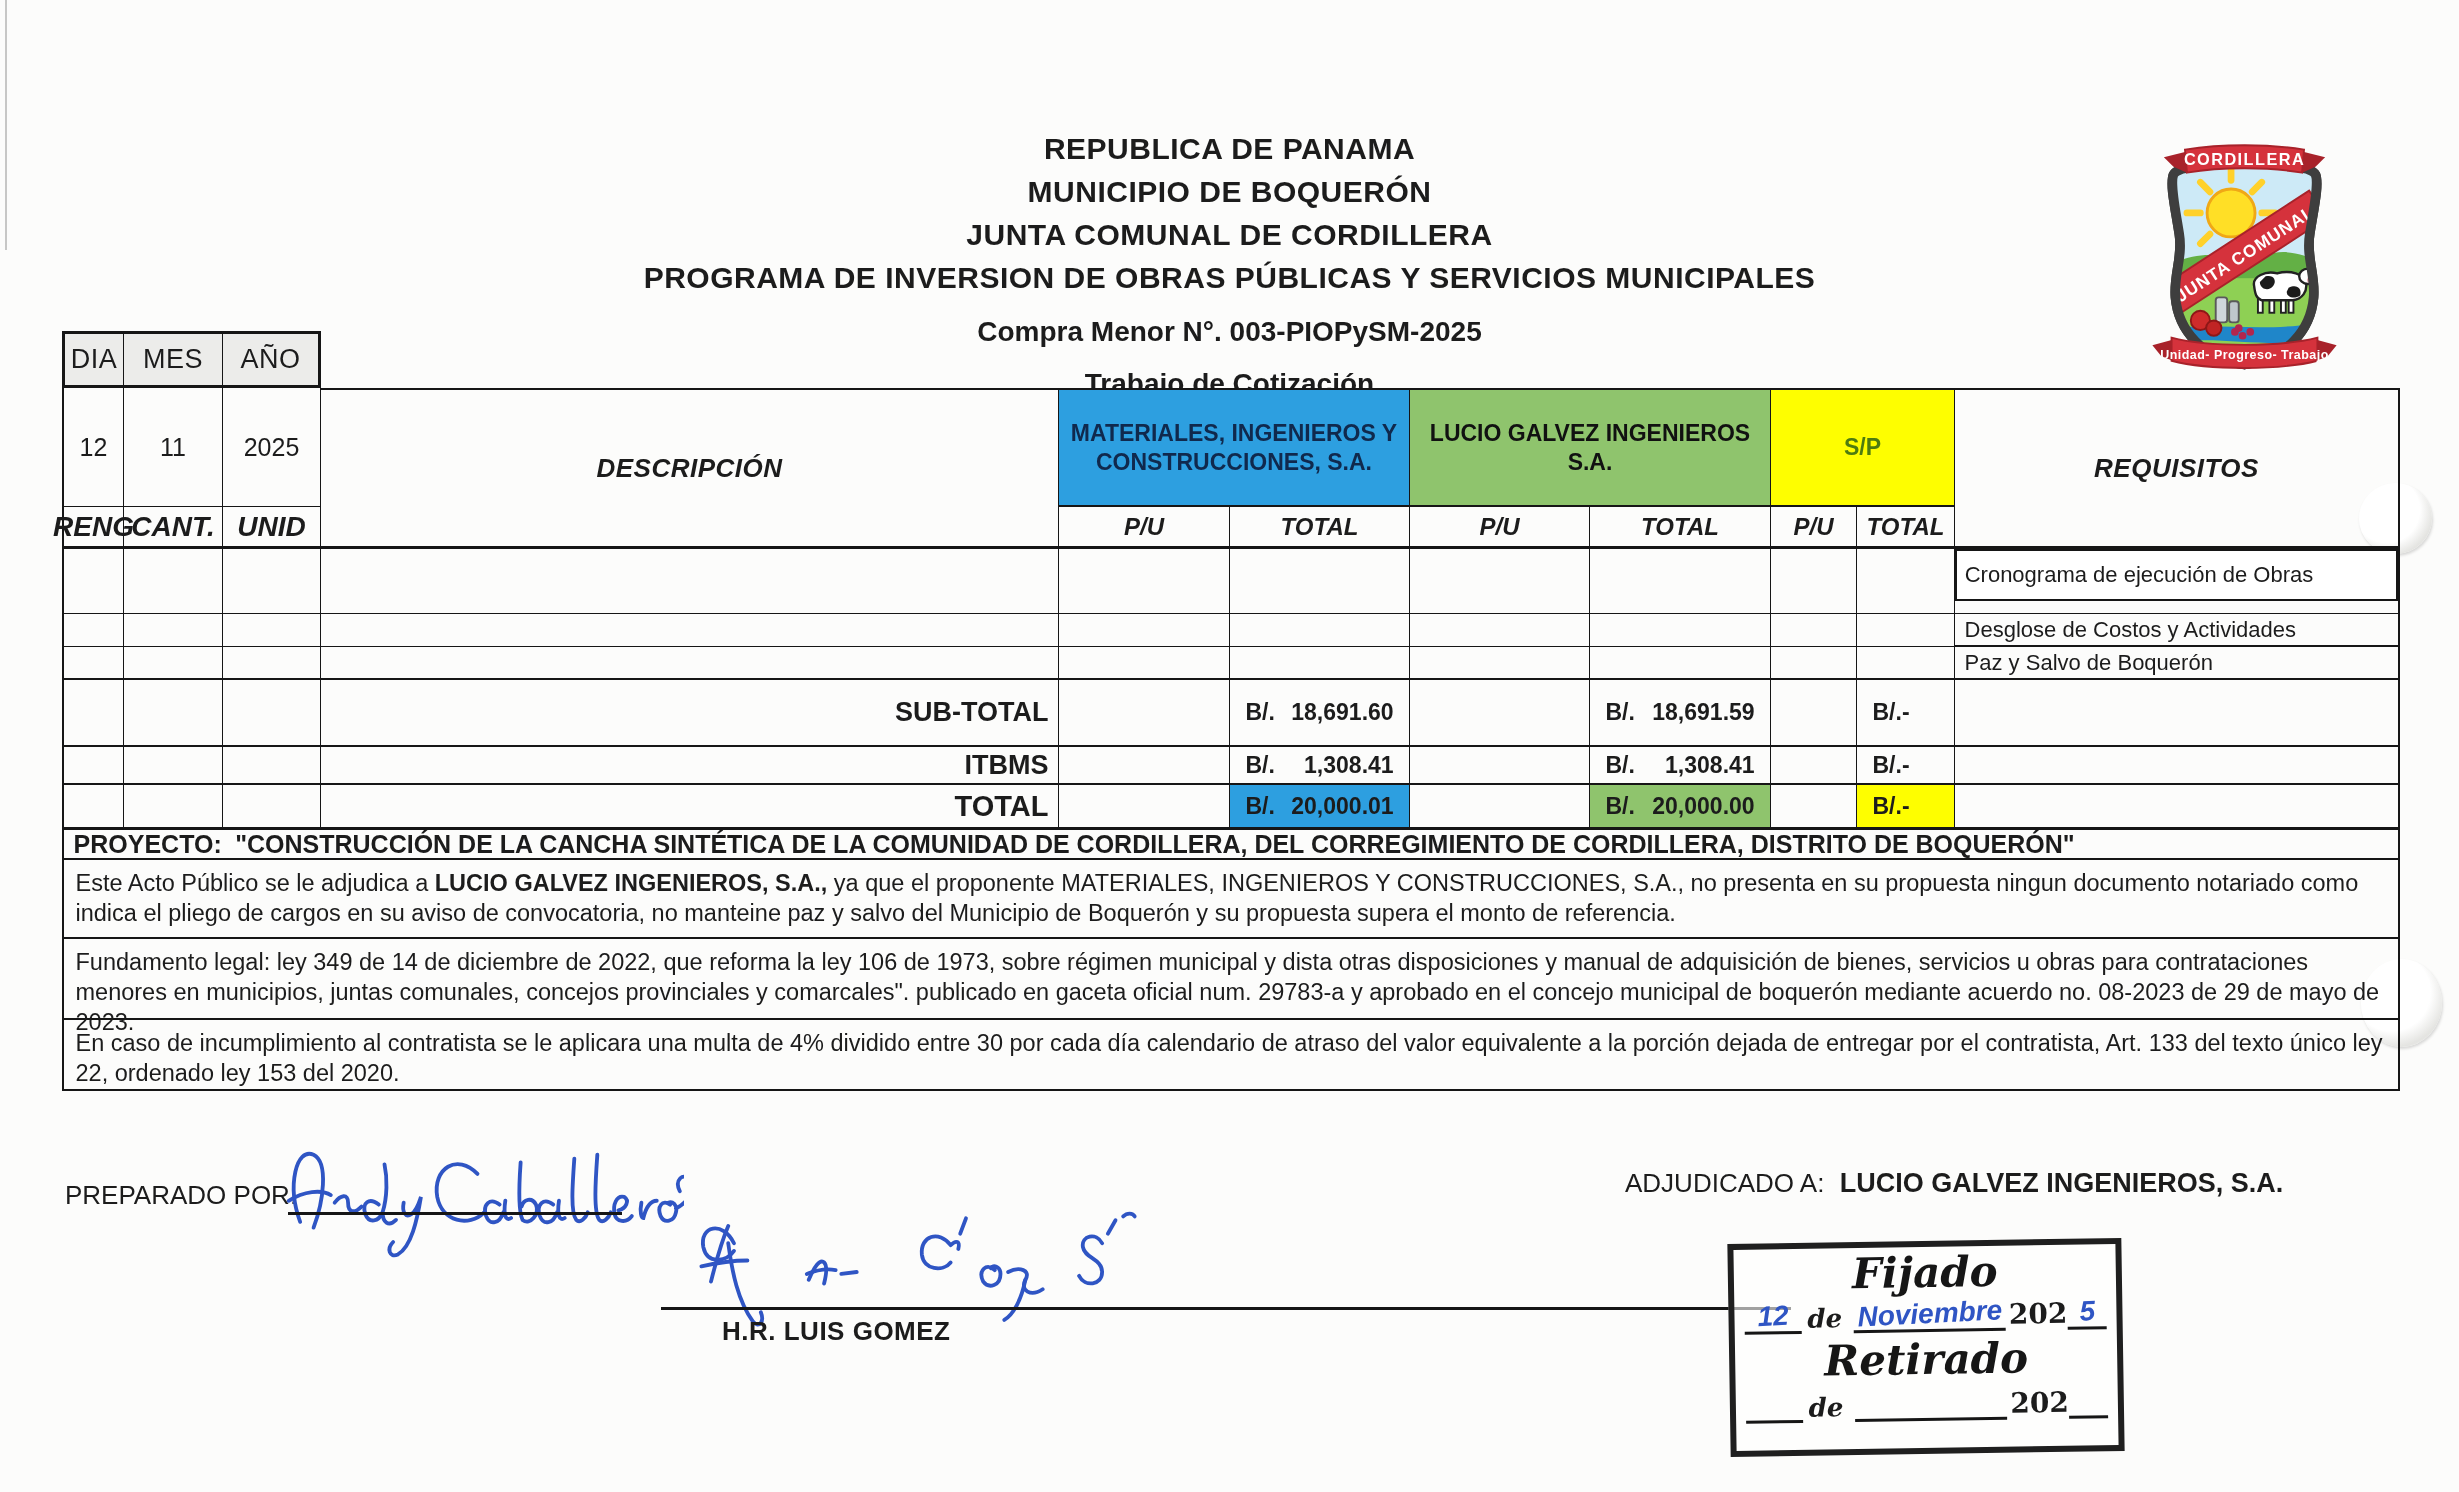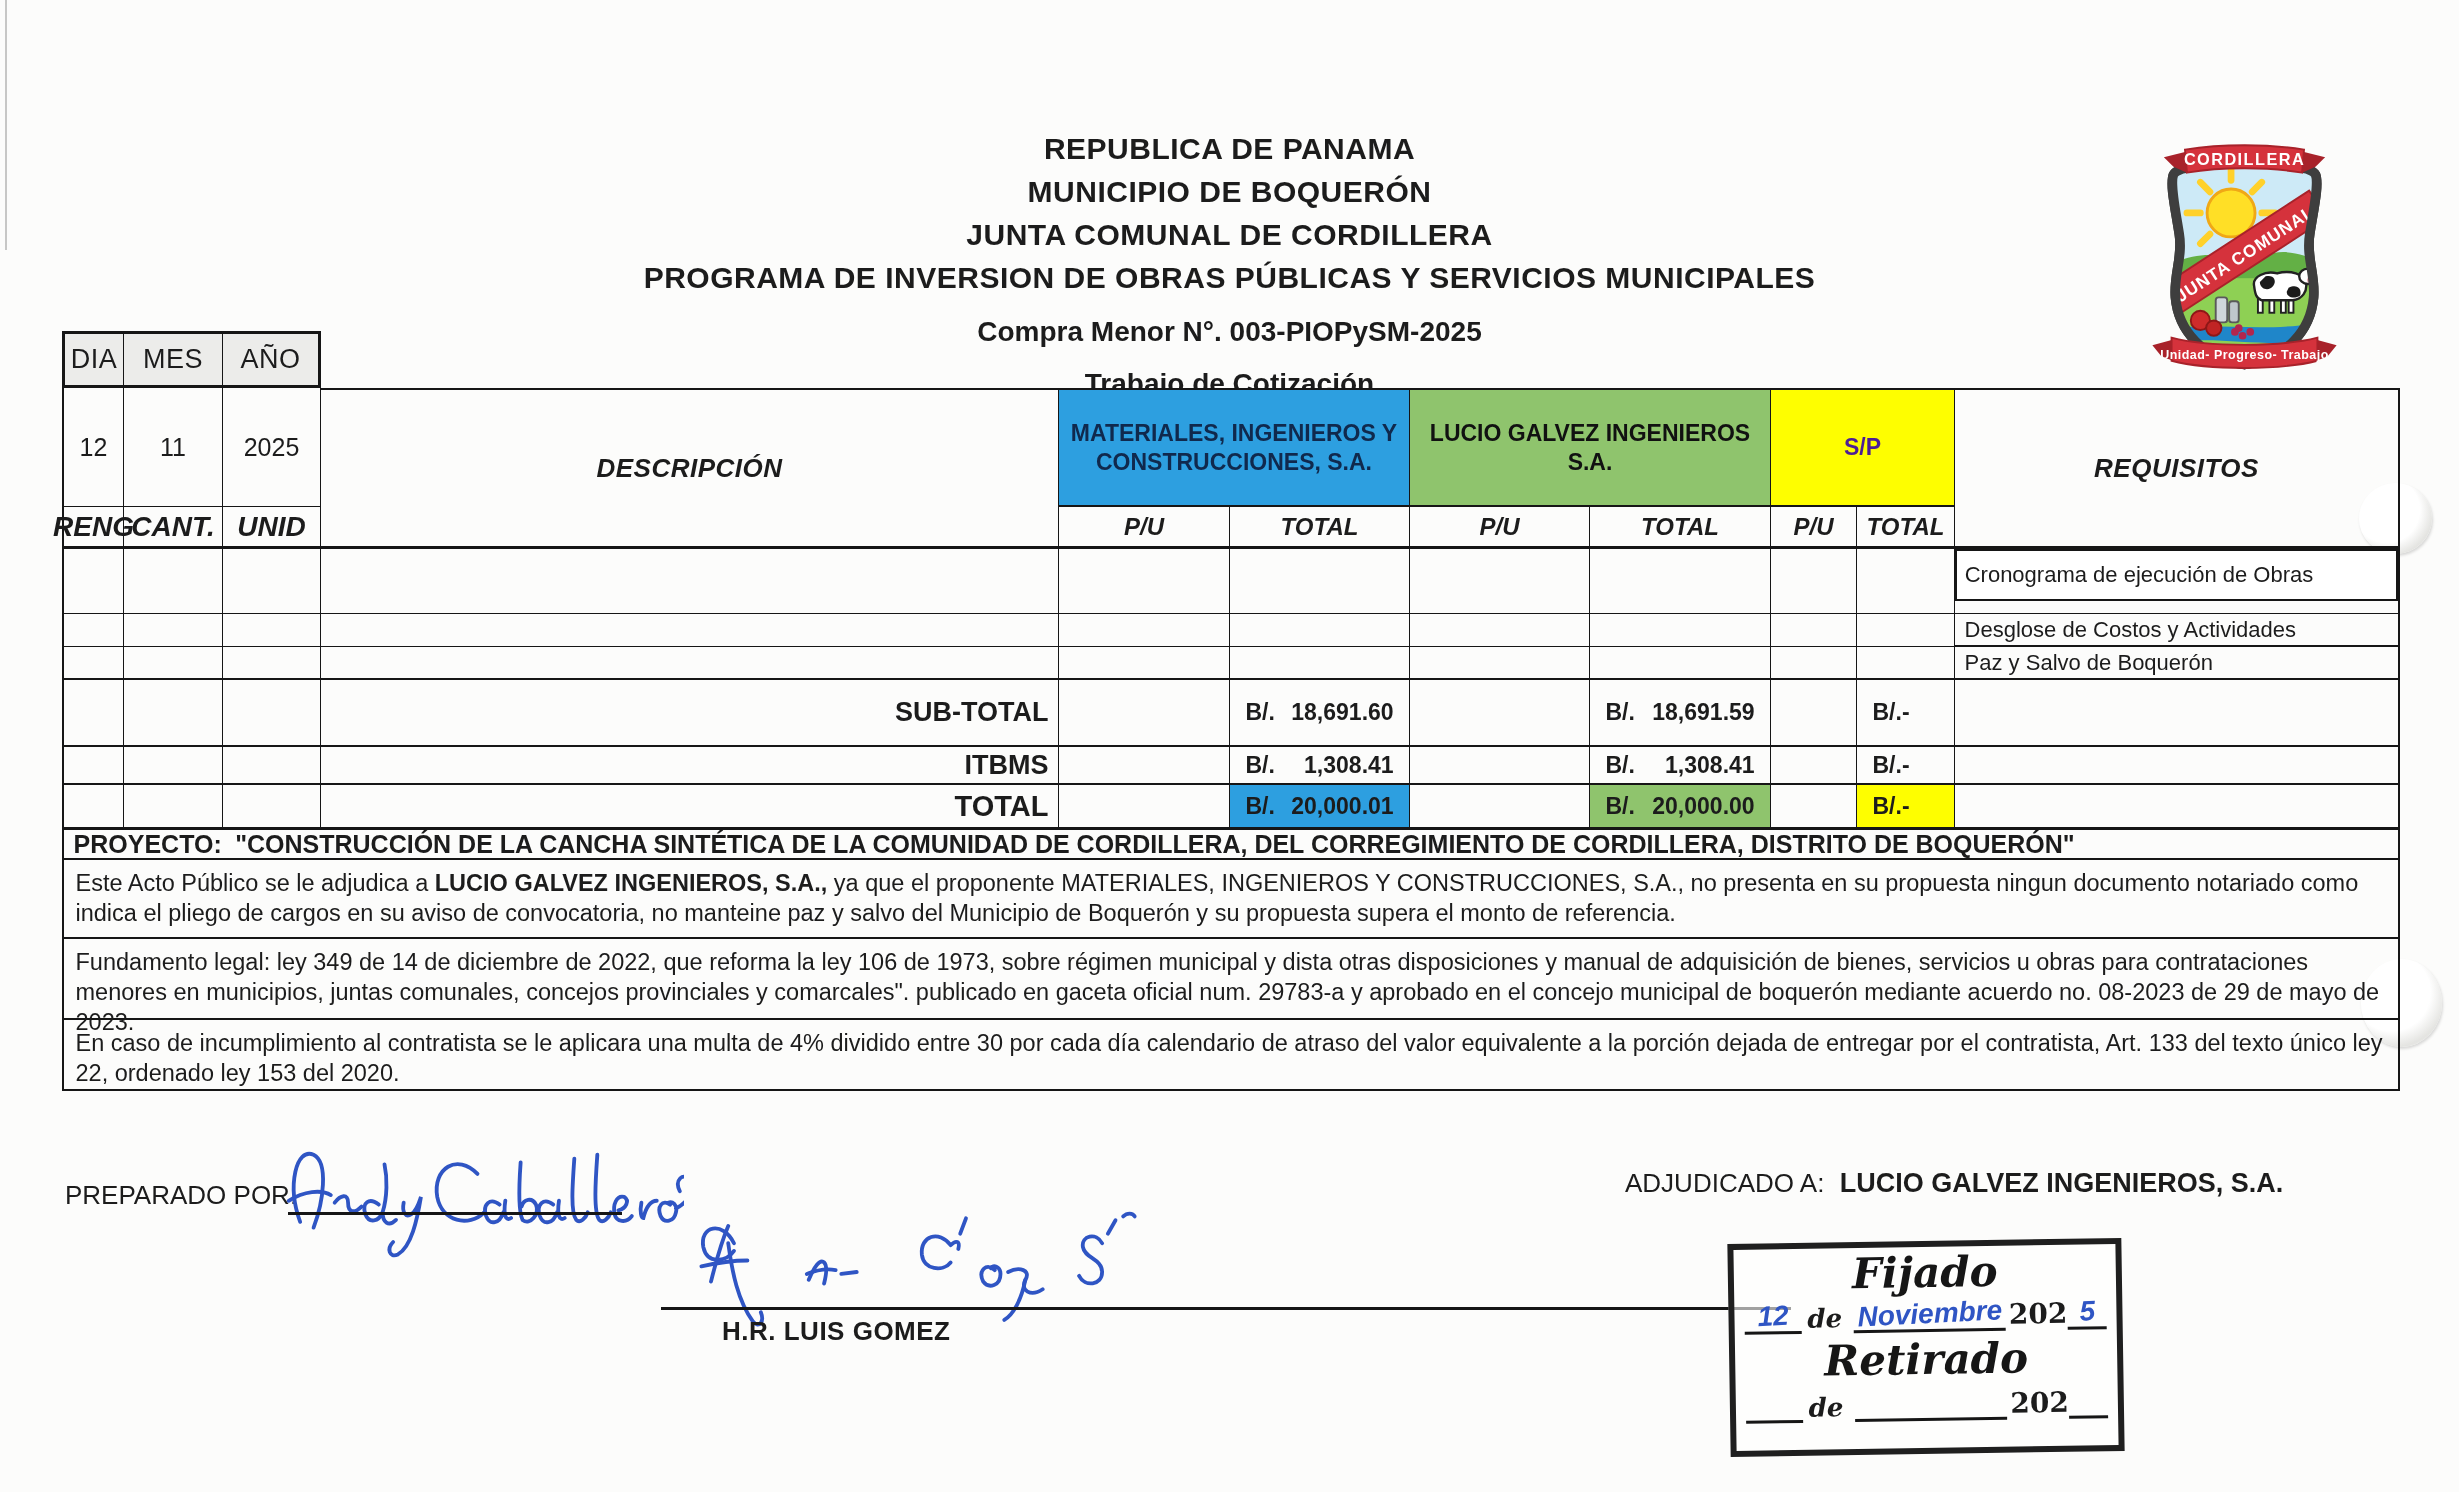--- a/index.html
+++ b/index.html
@@ -41,21 +41,21 @@
           font-size:27px; letter-spacing:0.5px; }
   .dhdr.first { border-left:3.8px solid #161616; }
   .dhdr.last  { border-right:3.8px solid #161616; }
   .dval { font-size:25px; }
   .subh { font-weight:bold; font-size:28px; }
 
   .desc-hdr { font-weight:bold; font-size:26px; letter-spacing:0.5px; }
   .bidder { font-weight:bold; font-size:23px; text-align:center; line-height:1.25; padding:0 9.6px; }
   .bid-blue   { background:#2d9fe0; color:#10294d; }
   .bid-green  { background:#8fc46d; color:#111; }
-  .bid-yellow { background:#fefe00; color:#4c1d95; }
+  .bid-yellow { background:#fefe00; color:#4d7c0f; }
   .req-hdr { font-weight:bold; font-size:26px; letter-spacing:0.5px; }
   .puh { font-weight:bold; font-size:24px; }
 
   .rowlabel { justify-content:flex-end; font-weight:bold; font-size:27px; padding-right:9.6px; }
   .rowlabel.total { font-size:29px; }
   .val { justify-content:space-between; padding:0 15.4px; font-weight:bold; font-size:23px; }
   .val .amt-dash { margin-right:29px; }
   .tot-blue   { background:#2d9fe0; }
   .tot-green  { background:#8fc46d; }
   .tot-yellow { background:#fefe00; }

